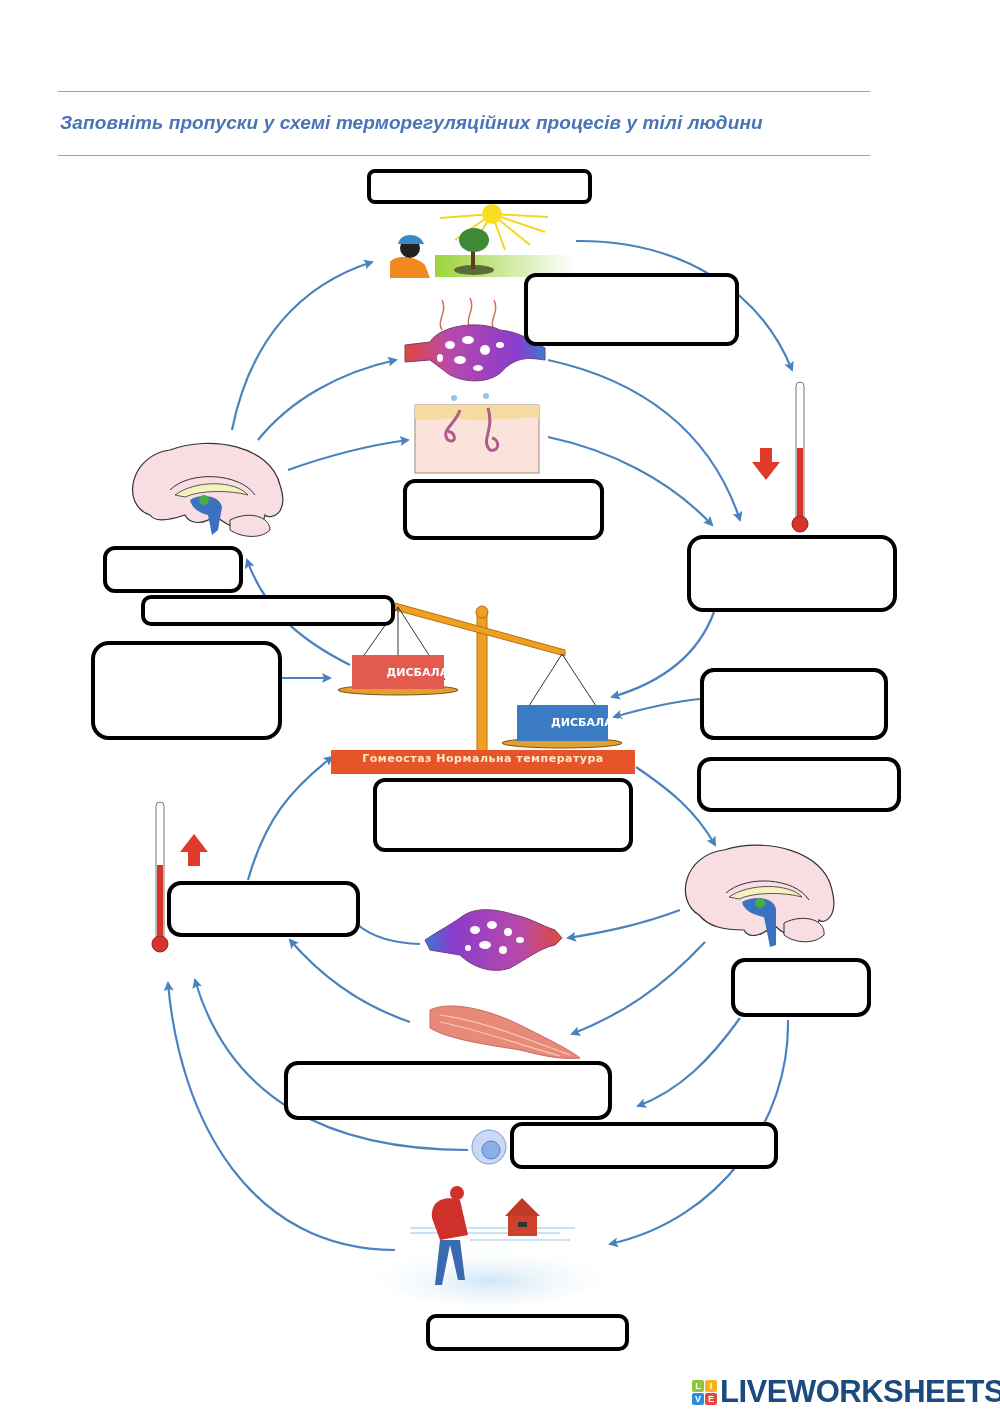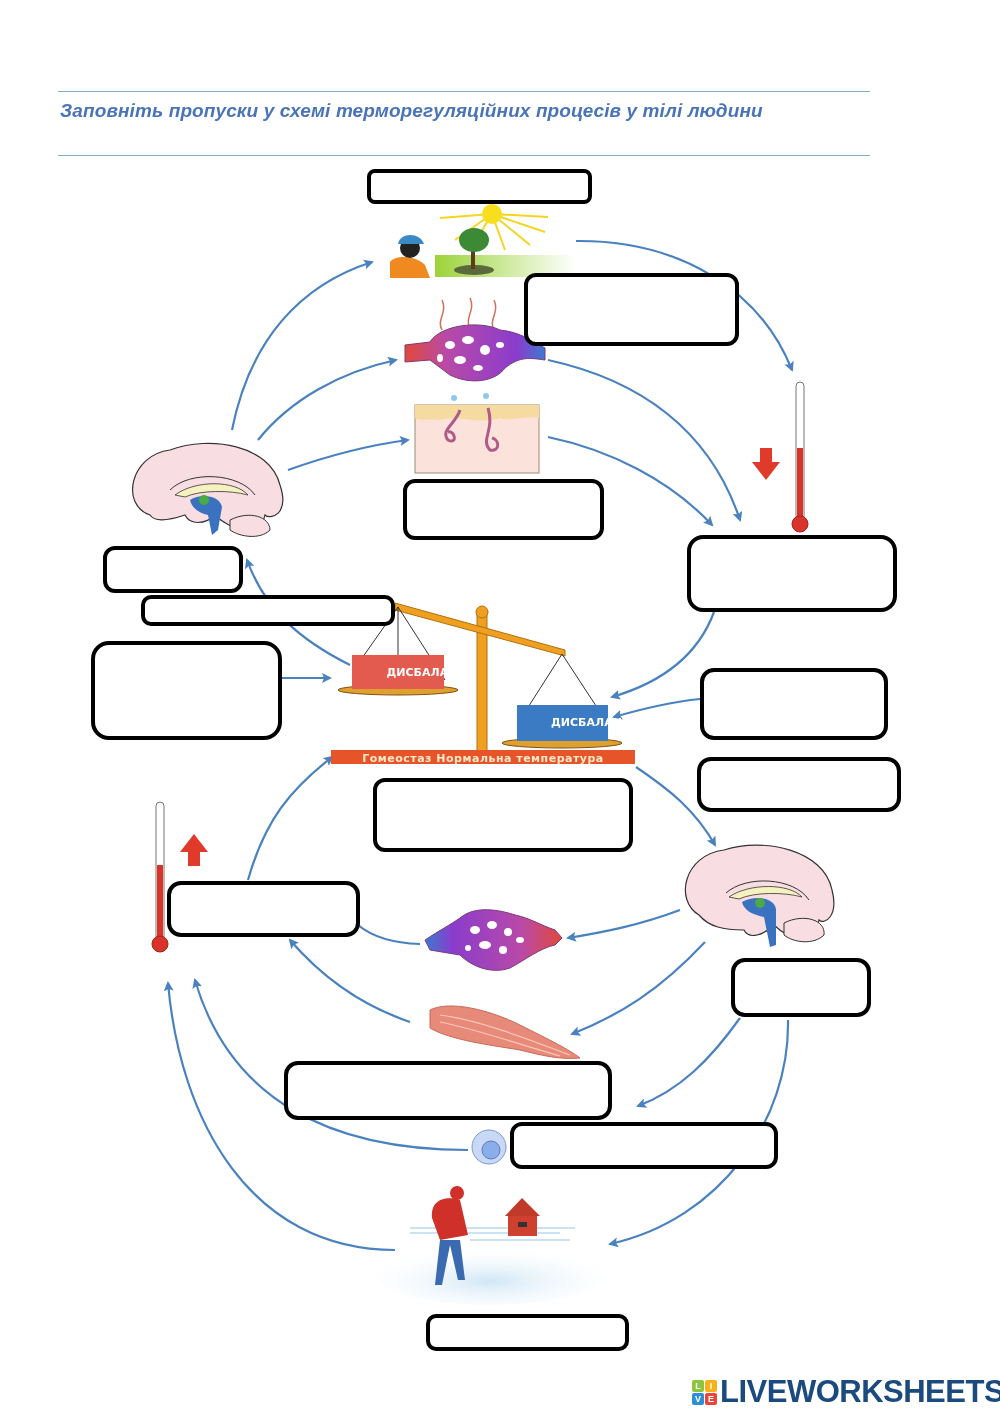--- a/index.html
+++ b/index.html
@@ -1,23 +1,23 @@
 <!DOCTYPE html>
 <html><head>
 <meta charset="utf-8">
 <style>
   html,body{margin:0;padding:0;background:#fff;}
   body{width:1000px;height:1414px;position:relative;overflow:hidden;font-family:"Liberation Sans",sans-serif;}
   .rule{position:absolute;left:58px;width:812px;height:1px;background:#8ea9cf;}
-  .title{position:absolute;left:60px;top:100px;font-family:"Liberation Sans",sans-serif;font-style:italic;font-weight:bold;font-size:19px;color:#4a74b8;letter-spacing:0.1px;}
+  .title{position:absolute;left:60px;top:112px;font-family:"Liberation Sans",sans-serif;font-style:italic;font-weight:bold;font-size:19px;color:#4a74b8;letter-spacing:0.1px;}
   .box{position:absolute;border:4px solid #000;border-radius:12px;background:#fff;box-sizing:border-box;}
   .box input{width:100%;height:100%;border:none;background:transparent;outline:none;font-family:"Liberation Sans",sans-serif;font-size:15px;text-align:center;box-sizing:border-box;padding:0 6px;}
   svg.main{position:absolute;left:0;top:0;}
   .balance-label{position:absolute;color:#fff;font-weight:bold;font-size:11px;font-family:"DejaVu Sans",sans-serif;text-align:center;padding-left:28px;}
-  .homeo{position:absolute;left:331px;top:750px;width:304px;height:14px;background:#e8542a;color:#fde8c8;font-weight:bold;font-size:11px;font-family:"DejaVu Sans",sans-serif;text-align:center;line-height:18px;letter-spacing:0.5px;}
+  .homeo{position:absolute;left:331px;top:750px;width:304px;height:24px;background:#e8542a;color:#fde8c8;font-weight:bold;font-size:11px;font-family:"DejaVu Sans",sans-serif;text-align:center;line-height:18px;letter-spacing:0.5px;}
   .logo{position:absolute;left:692px;top:1374px;display:flex;align-items:center;}
   .logo-grid{display:grid;grid-template-columns:12px 12px;grid-template-rows:12px 12px;gap:1px;margin-right:3px;}
   .logo-grid span{font-size:9px;font-weight:bold;color:#fff;text-align:center;line-height:12px;border-radius:2px;}
   .logo-text{font-family:"Liberation Sans",sans-serif;font-weight:bold;font-size:31px;color:#1b4a7e;letter-spacing:-0.5px;}
 </style>
 </head>
 <body>
 
 <div class="rule" style="top:91px;"></div>
 <div class="title">Заповніть пропуски у схемі терморегуляційних процесів у тілі людини</div>

